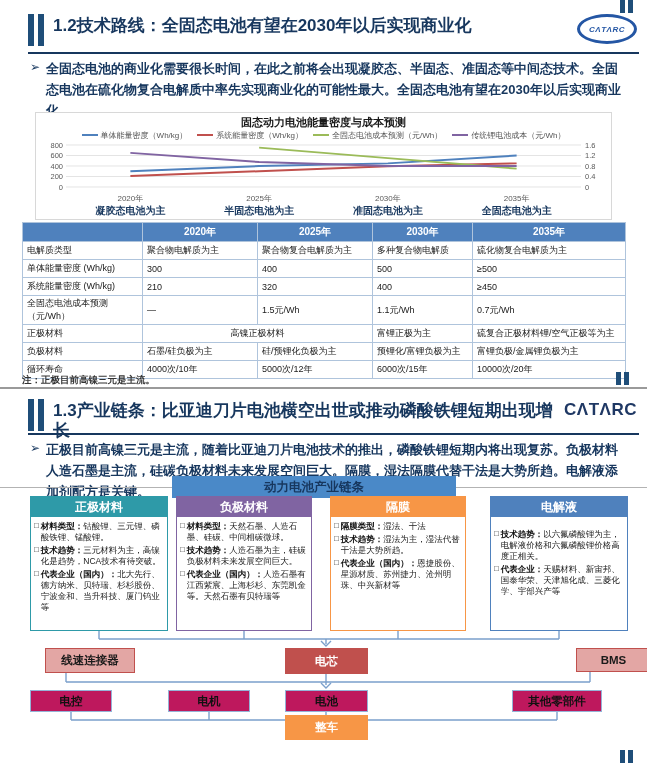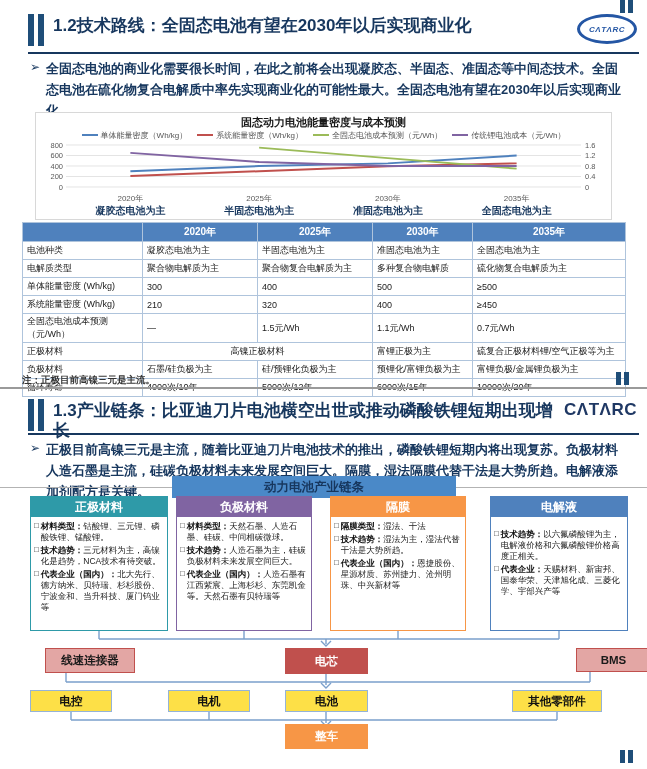--- a/index.html
+++ b/index.html
@@ -48,21 +48,21 @@
   .pcol-head{height:20px;flex:0 0 auto;color:#fff;font-size:12px;font-weight:bold;
     display:flex;align-items:center;justify-content:center;}
   .pcol-body{flex:1;padding:4px 3px 2px 3px;font-size:8.5px;line-height:1.3;color:#222;overflow:hidden;}
   .pitem{display:flex;margin-bottom:2px;}
   .sq{flex:0 0 auto;margin-right:2px;font-weight:bold;font-size:8px;}
   .ptext b{font-weight:bold;color:#111;}
   .fbox{position:absolute;display:flex;align-items:center;justify-content:center;
     font-size:11.5px;font-weight:bold;box-sizing:border-box;z-index:2;}
   .fbox.pink{background:var(--pink,#E3A6A4);border:1.2px solid var(--cell-red,#C0504D);color:#1a1a1a;margin-left:23px;}
   .fbox.red{background:var(--cell-red,#C0504D);color:#fff;}
-  .fbox.plain{background:#fde047;border:1.2px solid #95B3D7;color:#111;}
+  .fbox.plain{background:#be185d;border:1.2px solid #95B3D7;color:#111;}
   .fbox.orange{background:var(--orange,#F79646);color:#fff;}
   #flow-svg{position:absolute;left:0;top:0;width:647px;height:380px;z-index:1;pointer-events:none;}
 </style>
 </head>
 <body>
 
 <div id="page">
 
   <div id="slide1">
     <div class="corner-mark" style="right:14px;top:0;">
@@ -148,27 +148,20 @@
         </colgroup>
       <tbody>
           <tr>
         <th></th>
         <th>2020年</th>
         <th>2025年</th>
         <th>2030年</th>
         <th>2035年</th>
       </tr>
       <tr>
-        <td>电池种类</td>
-        <td>凝胶态电池为主</td>
-        <td>半固态电池为主</td>
-        <td>准固态电池为主</td>
-        <td>全固态电池为主</td>
-      </tr>
-      <tr>
         <td>电解质类型</td>
         <td>聚合物电解质为主</td>
         <td>聚合物复合电解质为主</td>
         <td>多种复合物电解质</td>
         <td>硫化物复合电解质为主</td>
       </tr>
       <tr>
         <td>单体能量密度 (Wh/kg)</td>
         <td>300</td>
         <td>400</td>
@@ -316,20 +309,20 @@
       </div>
     </div>
 
     <div class="fbox pink" style="left:22px;top:259px;width:90px;height:25px;">线速连接器</div>
     <div class="fbox red" style="left:285px;top:259px;width:83px;height:26px;">电芯</div>
     <div class="fbox pink" style="left:553px;top:259px;width:75px;height:24px;">BMS</div>
     <div class="fbox plain" style="left:30px;top:301px;width:82px;height:22px;">电控</div>
     <div class="fbox plain" style="left:168px;top:301px;width:82px;height:22px;">电机</div>
     <div class="fbox plain" style="left:285px;top:301px;width:83px;height:22px;">电池</div>
     <div class="fbox plain" style="left:512px;top:301px;width:90px;height:22px;">其他零部件</div>
-    <div class="fbox orange" style="left:285px;top:335px;width:83px;height:25px;">整车</div>
+    <div class="fbox orange" style="left:285px;top:326px;width:83px;height:25px;">整车</div>
 
     <div class="corner-mark" style="right:14px;top:361px;">
         <span></span>
         <span></span>
       </div>
   </div>
 </div>
 
 </body></html>

